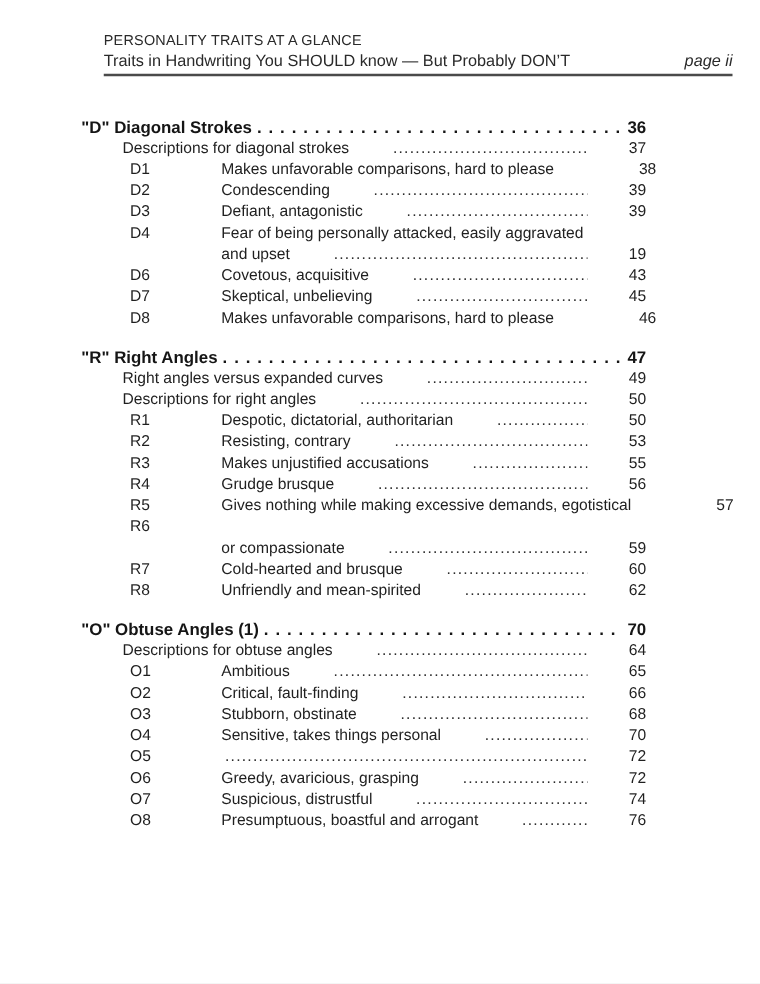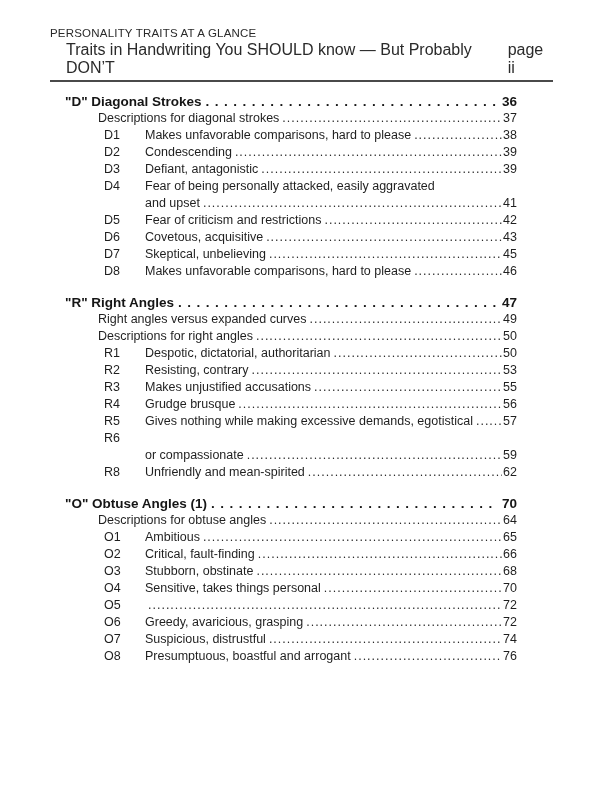--- a/index.html
+++ b/index.html
@@ -10,39 +10,38 @@
     background: #ffffff;
     color: #1f1f1f;
     font-family: "Liberation Sans", sans-serif;
     overflow: hidden;
     margin: 0 auto;
   }
 
   
   .pg-header {
     position: absolute;
-    left: 50px;
+    left: 83px;
     top: 27px;
     width: 503px;
   }
   .h-title {
     font-size: 11.5px;
     letter-spacing: 0.2px;
     color: #2a2a2a;
   }
   .h-subrow {
     display: flex;
     justify-content: space-between;
     align-items: baseline;
-    font-size: 16px;
+    font-size: 13px;
     margin-top: 2px;
     color: #2a2a2a;
-    margin-left: 16px;
-  }
-  .h-pagelabel { }
+  }
+  .h-pagelabel { font-style: italic; }
   .h-rule {
     margin-top: 3px;
     border-bottom: 2px solid #4a4a4a;
     height: 0;
   }
 
   
   .toc {
     position: absolute;
     left: 65px;
@@ -60,21 +59,21 @@
   }
 
   
   .row.heading {
     font-weight: bold;
     font-size: 13.5px;
     color: #151515;
   }
 
   
-  .entries .row { padding-left: 33px; }
+  .entries .row { padding-left: 33px; gap: 32px; }
   .code {
     flex: 0 0 47px;
     padding-left: 6px;
     box-sizing: border-box;
   }
   .label { flex: 0 0 auto; }
 
   
   .leader {
     flex: 1 1 0;
@@ -150,29 +149,23 @@
   <div class="row entry no-tail">
     <span class="code">D4</span>
     <span class="label">Fear of being personally attacked, easily aggravated</span>
 
   </div>
 
   <div class="row entry">
     <span class="code"></span>
     <span class="label">and upset</span>
     <span class="leader"></span>
-    <span class="page-num">41</span>
-  </div>
-
-  <div class="row entry">
-    <span class="code">D5</span>
-    <span class="label">Fear of criticism and restrictions</span>
-    <span class="leader"></span>
-    <span class="page-num">42</span>
-  </div>
+    <span class="page-num">19</span>
+  </div>
+
 
   <div class="row entry">
     <span class="code">D6</span>
     <span class="label">Covetous, acquisitive</span>
     <span class="leader"></span>
     <span class="page-num">43</span>
   </div>
 
   <div class="row entry">
     <span class="code">D7</span>
@@ -251,20 +244,26 @@
 
   </div>
 
   <div class="row entry">
     <span class="code"></span>
     <span class="label">or compassionate</span>
     <span class="leader"></span>
     <span class="page-num">59</span>
   </div>
 
+  <div class="row entry">
+    <span class="code">R7</span>
+    <span class="label">Cold-hearted and brusque</span>
+    <span class="leader"></span>
+    <span class="page-num">60</span>
+  </div>
 
   <div class="row entry">
     <span class="code">R8</span>
     <span class="label">Unfriendly and mean-spirited</span>
     <span class="leader"></span>
     <span class="page-num">62</span>
   </div>
 </div>
   </section>
 

